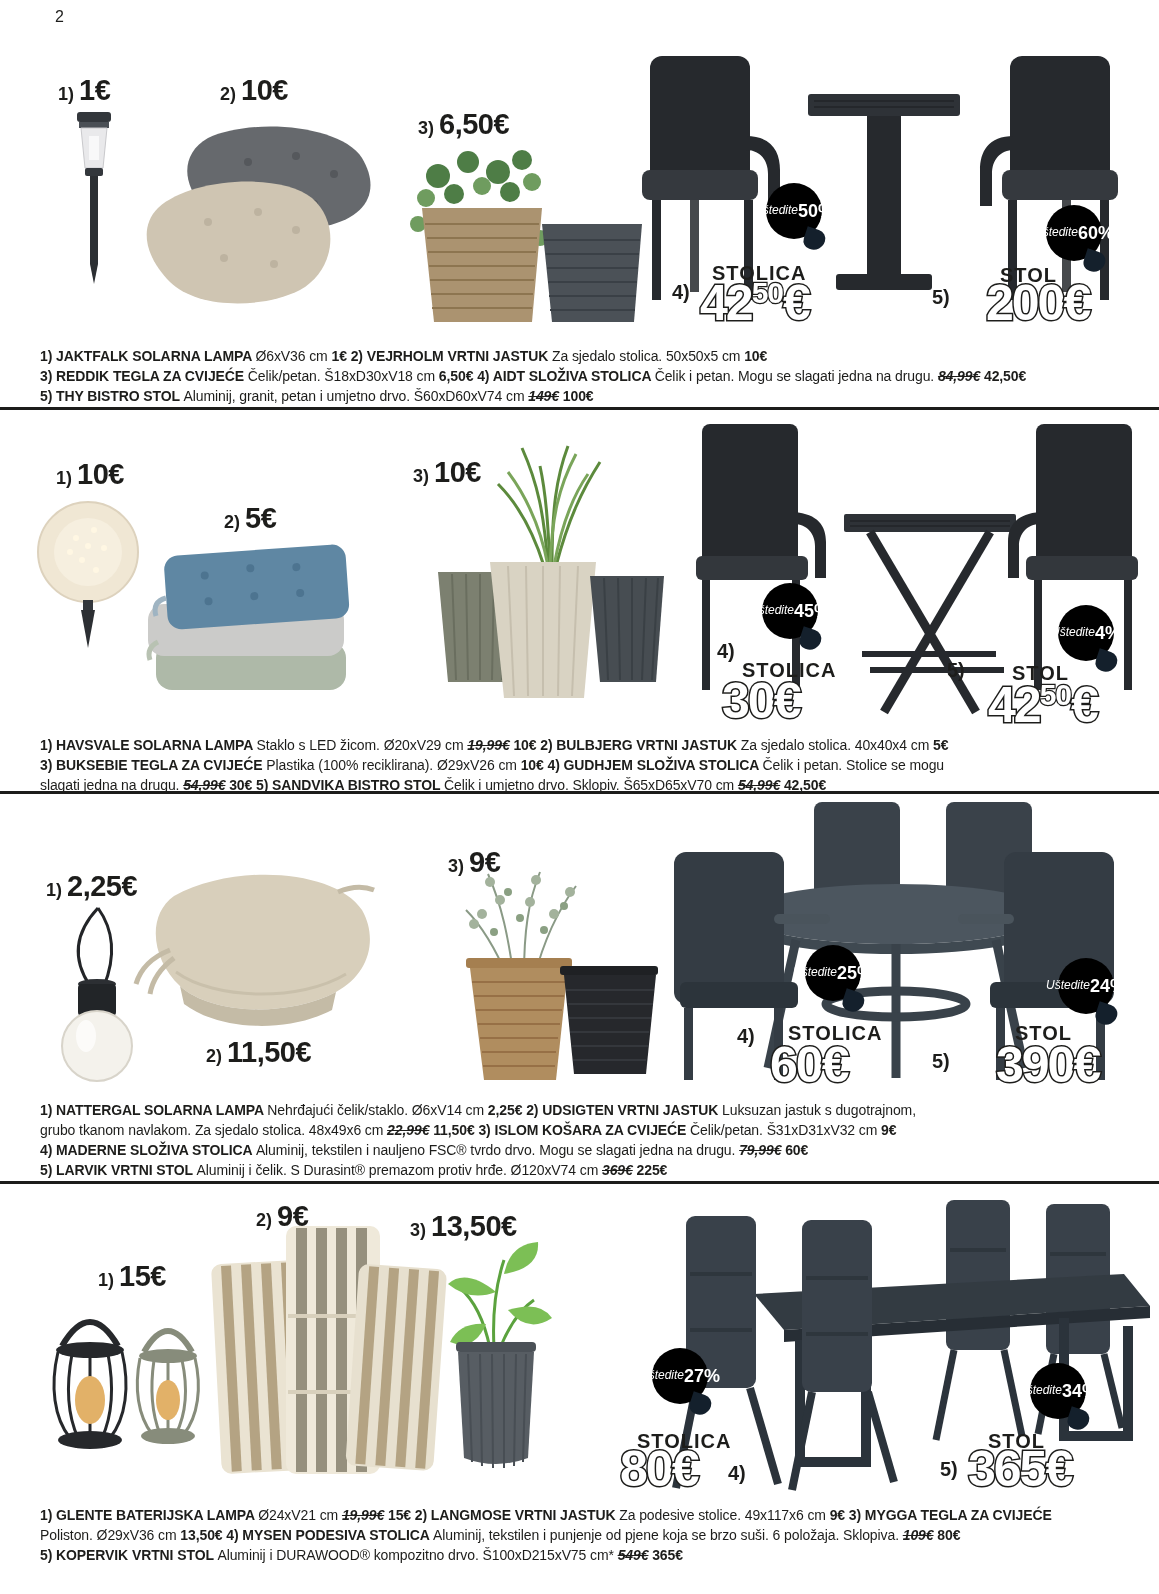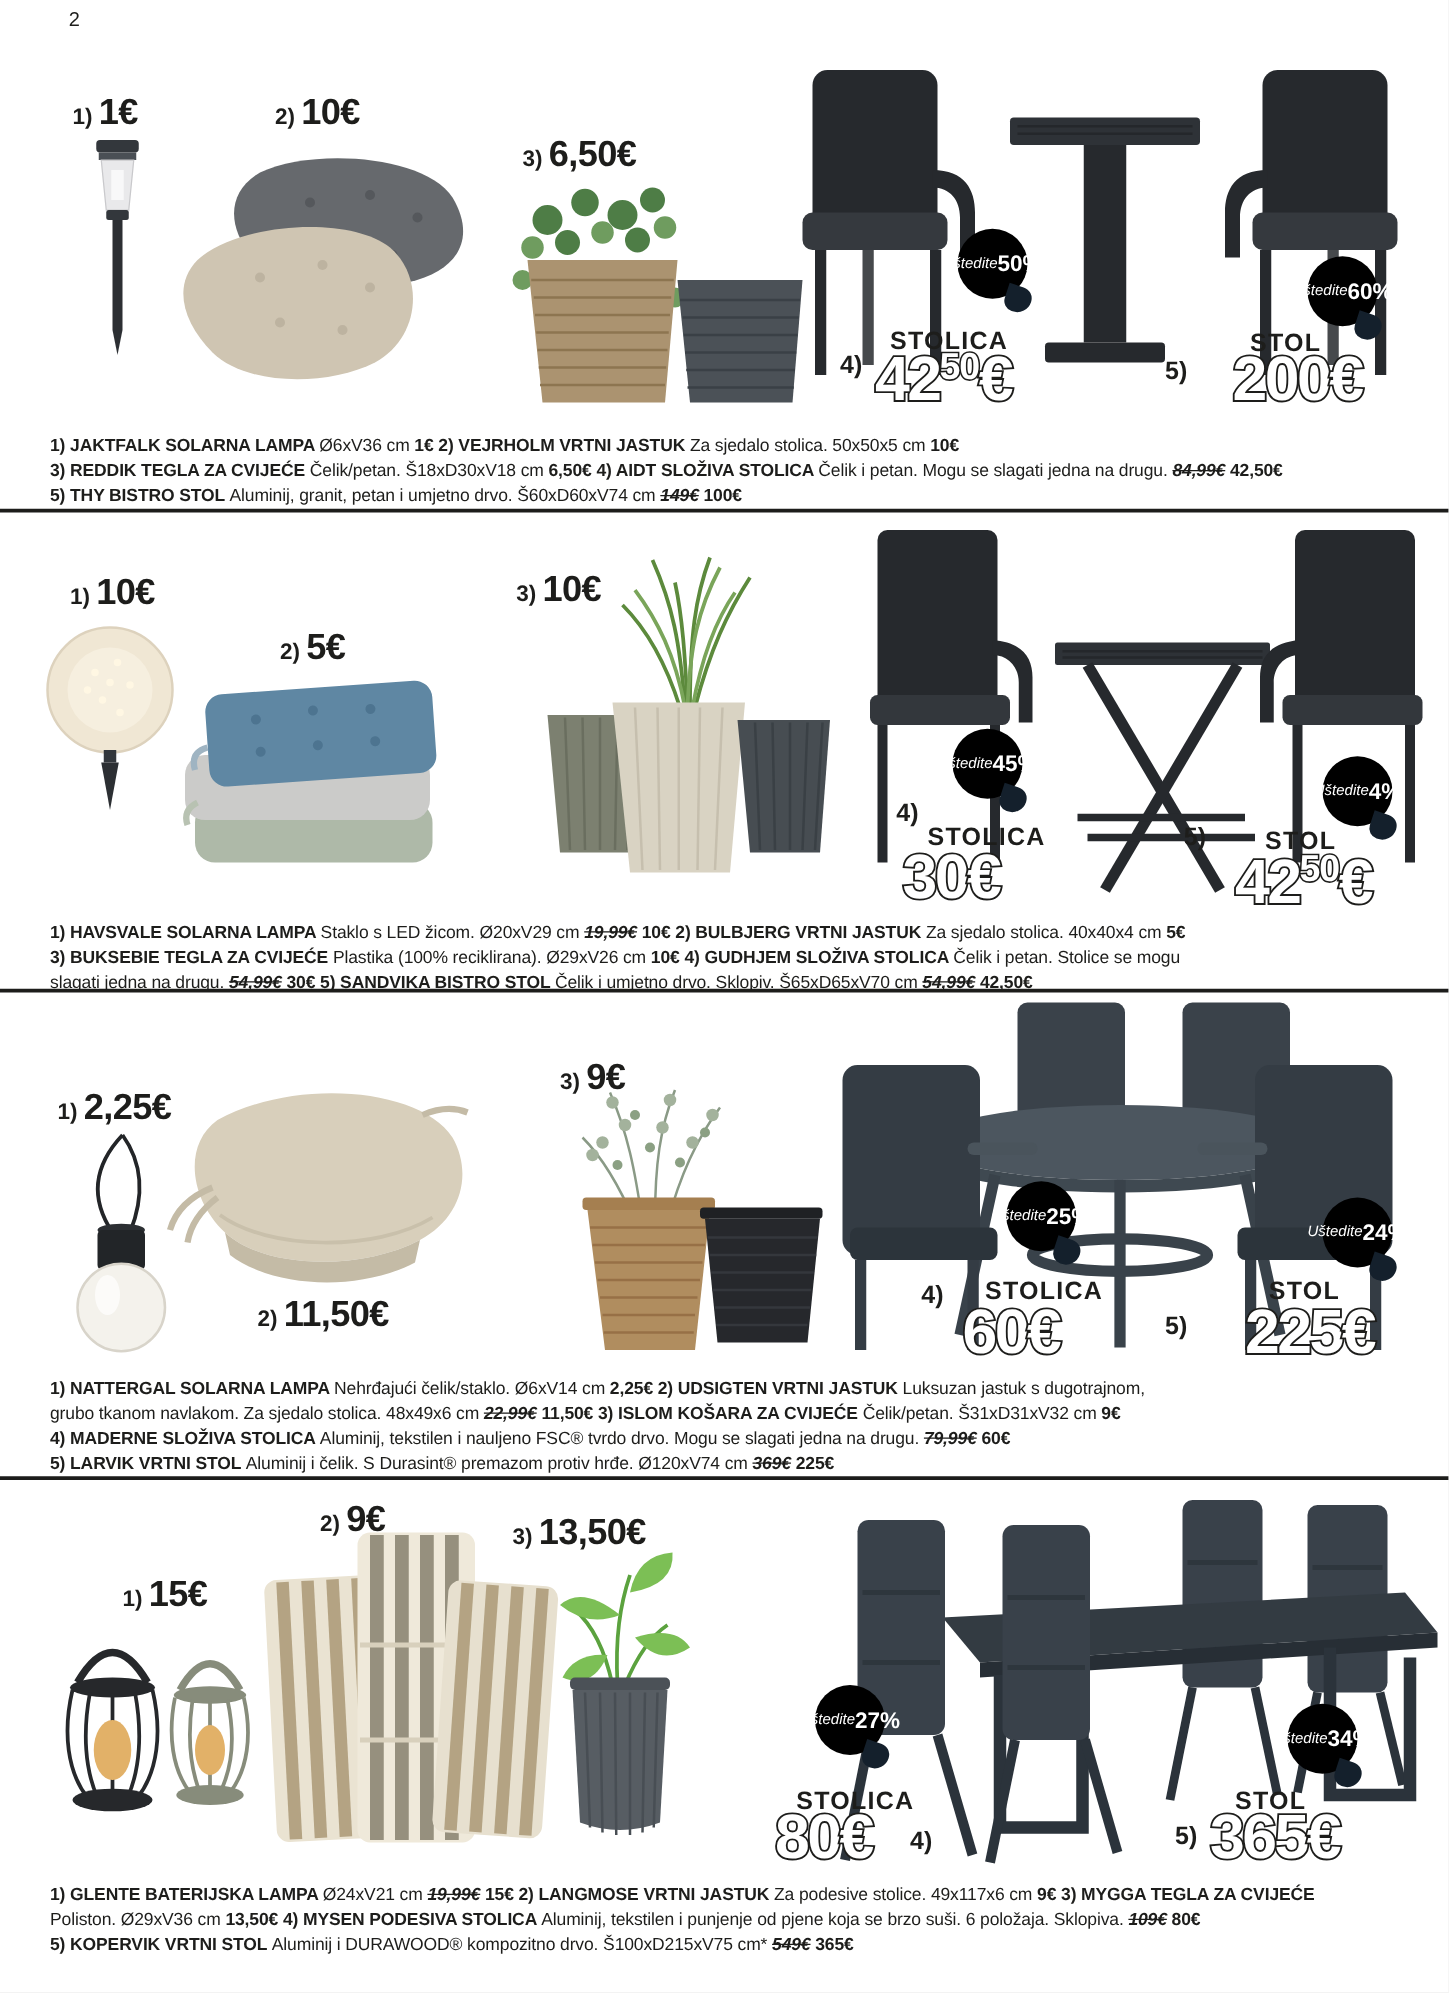--- a/index.html
+++ b/index.html
@@ -418,21 +418,21 @@
   </div>
 
   <div class="abs numlab" style="left:737px;top:1025px;">4)</div>
   <div class="abs cat" style="left:788px;top:1022px;">STOLICA</div>
   <div class="abs bigprice" style="left:770px;top:1040px;">
     <span>60</span><span class="sup"></span><span>€</span>
   </div>
   <div class="abs numlab" style="left:932px;top:1050px;">5)</div>
   <div class="abs cat" style="left:1015px;top:1022px;">STOL</div>
   <div class="abs bigprice" style="left:996px;top:1040px;">
-    <span>225</span><span class="sup"></span><span>€</span>
+    <span>390</span><span class="sup"></span><span>€</span>
   </div>
 
   <p class="abs desc" style="left:40px;top:1100px;width:1100px;"><span class="b">1) NATTERGAL SOLARNA LAMPA </span><span>Nehrđajući čelik/staklo. Ø6xV14 cm </span><span class="b">2,25€ </span><span class="b">2) UDSIGTEN VRTNI JASTUK </span><span>Luksuzan jastuk s dugotrajnom,</span><br><span>grubo tkanom navlakom. Za sjedalo stolica. 48x49x6 cm </span><span class="strike">22,99€</span><span class="b"> 11,50€ </span><span class="b">3) ISLOM KOŠARA ZA CVIJEĆE </span><span>Čelik/petan. Š31xD31xV32 cm </span><span class="b">9€</span><br><span class="b">4) MADERNE SLOŽIVA STOLICA </span><span>Aluminij, tekstilen i nauljeno FSC® tvrdo drvo. Mogu se slagati jedna na drugu. </span><span class="strike">79,99€</span><span class="b"> 60€</span><br><span class="b">5) LARVIK VRTNI STOL </span><span>Aluminij i čelik. S Durasint® premazom protiv hrđe. Ø120xV74 cm </span><span class="strike">369€</span><span class="b"> 225€</span></p>
   <div class="abs rule" style="top:1181px;"></div>
 
   <div class="abs iprice" style="left:98px;top:1260px;">
     <span class="inum">1)</span>
     <span class="ival">15€</span>
   </div>
   <div class="abs iprice" style="left:256px;top:1200px;">

